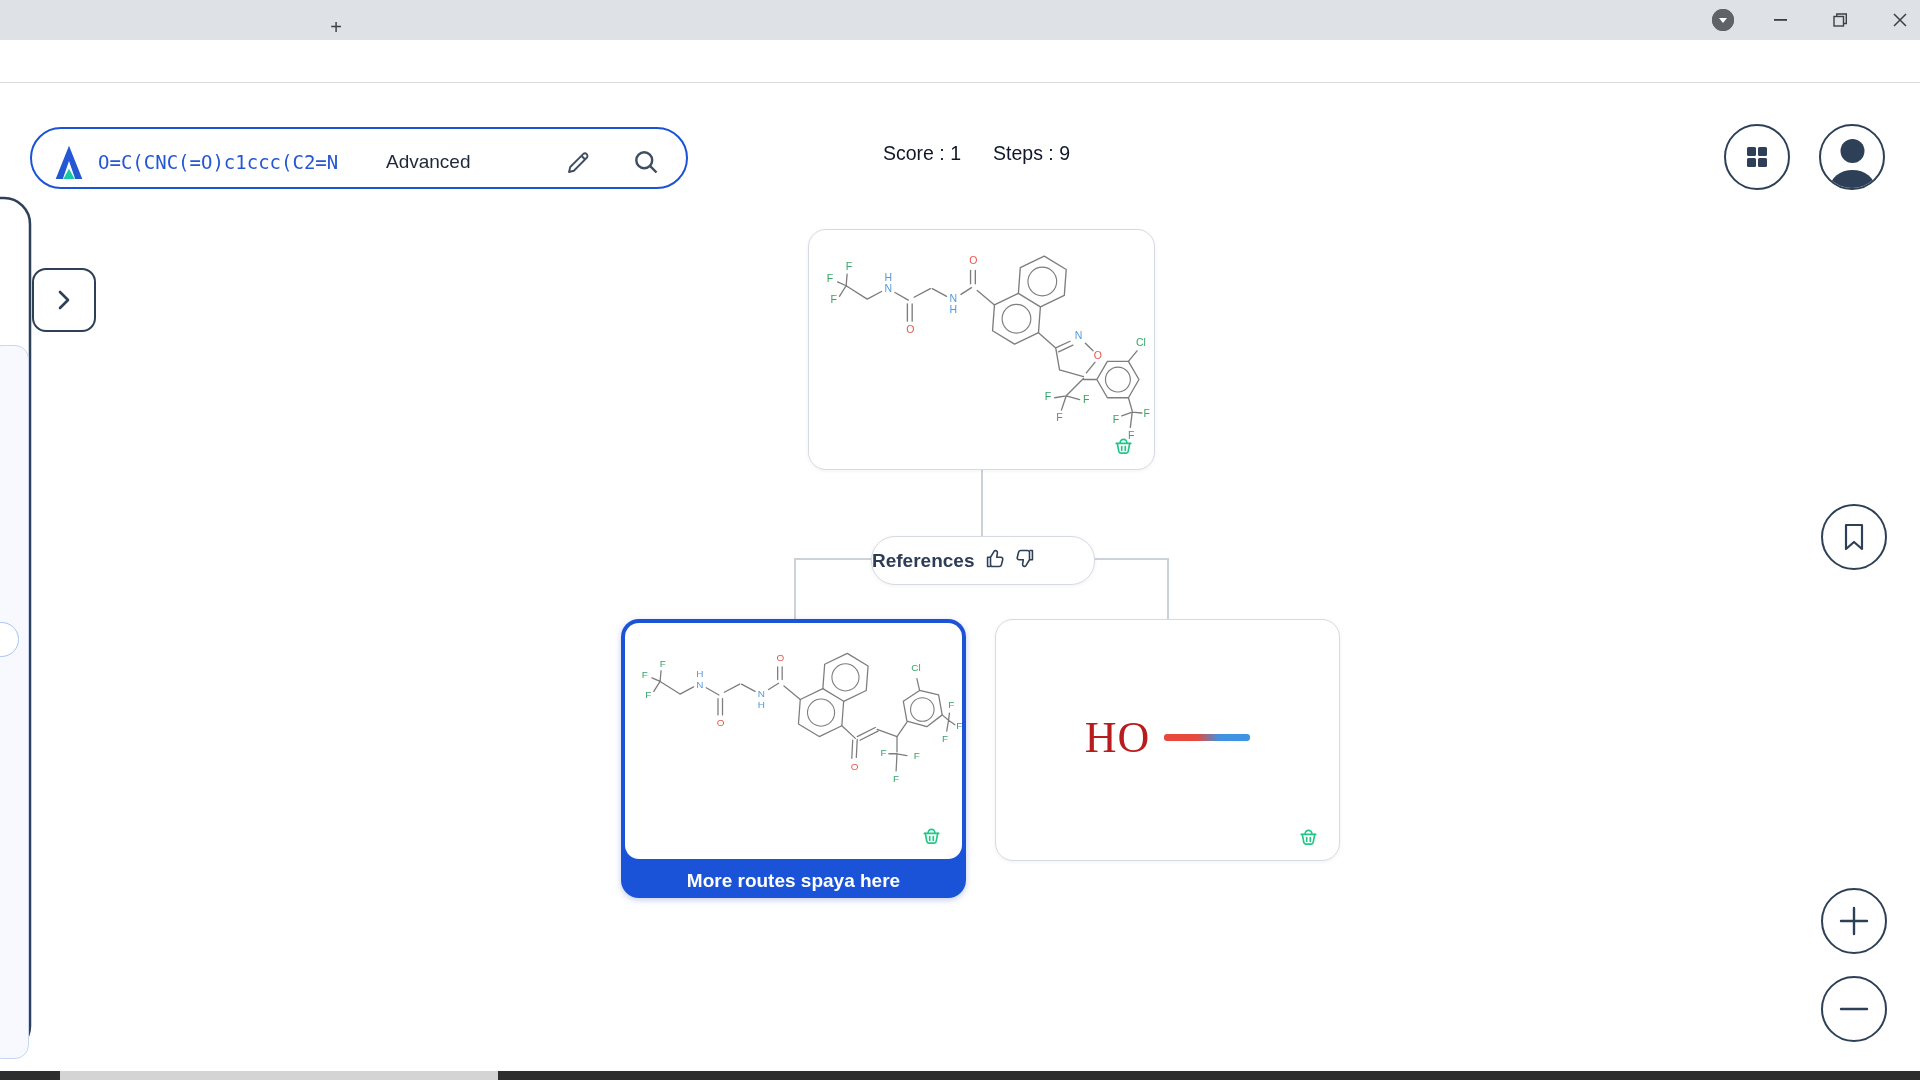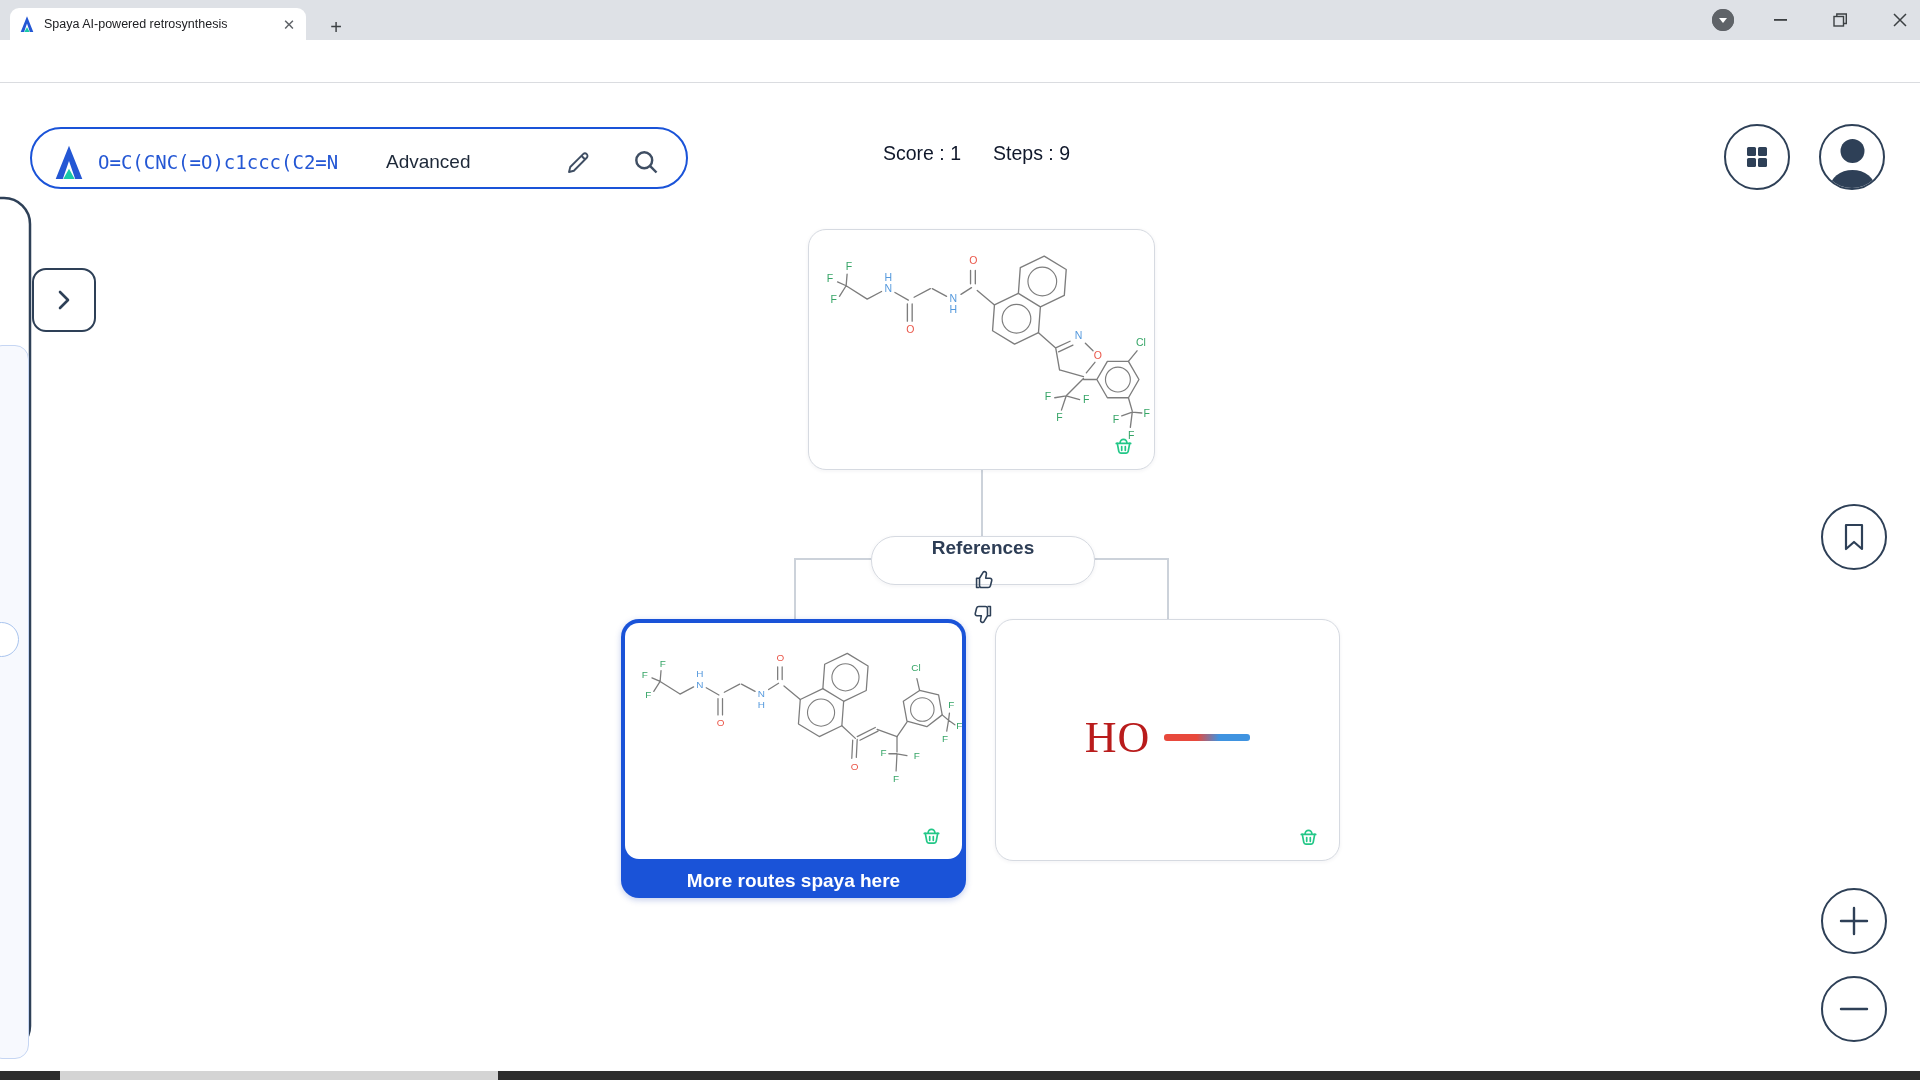--- a/index.html
+++ b/index.html
@@ -55,21 +55,21 @@
   .chevron-btn{position:absolute;left:32px;top:185px;width:64px;height:64px;border:2.5px solid var(--navy);
                border-radius:14px;background:#fff;box-sizing:border-box;display:flex;align-items:center;justify-content:center;}
 
   
   .conn{position:absolute;background:#ccd2da;}
   .card{position:absolute;background:#fff;border:1.5px solid #d6dae1;border-radius:18px;
         box-shadow:0 1px 4px rgba(30,40,70,.06);box-sizing:border-box;}
   .top-card{left:808px;top:146px;width:347px;height:241px;}
   .refs-pill{position:absolute;left:871px;top:453px;width:222px;height:47px;background:#fff;border:1.5px solid #d6dae1;
              border-radius:24px;display:flex;align-items:center;justify-content:flex-start;gap:10px;
-             box-shadow:0 1px 4px rgba(30,40,70,.06);flex-direction:column;}
+             box-shadow:0 1px 4px rgba(30,40,70,.06);}
   .refs-label{font-size:19px;font-weight:600;color:#2d3d55;}
   .left-card{position:absolute;left:621px;top:536px;width:345px;height:279px;background:var(--accent);
              border-radius:18px;box-shadow:0 2px 6px rgba(20,60,180,.25);}
   .left-card-inner{position:absolute;left:4px;top:4px;width:337px;height:236px;background:#fff;border-radius:14px;}
   .more-routes{position:absolute;left:0;bottom:6px;width:100%;text-align:center;color:#fff;
                font-size:19px;font-weight:700;}
   .right-card{left:995px;top:536px;width:345px;height:242px;display:flex;align-items:center;justify-content:center;}
   .ho-nh2{display:flex;align-items:center;gap:14px;margin-top:-6px;}
   .ho{font-size:44px;color:#b91c1c;letter-spacing:1px;font-family:Liberation Serif, serif;}
   .hn-bond{width:86px;height:7px;border-radius:3px;background:linear-gradient(90deg,#e8493c 38%,#3f93e0 64%);}
@@ -84,28 +84,20 @@
   
   .hscroll{position:absolute;left:0;bottom:0;width:1920px;height:9px;background:#2e2e2e;}
   .hscroll-thumb{position:absolute;left:60px;top:0;width:438px;height:9px;background:#d4d4d4;}
 </style>
 </head>
 <body>
 
 <div class="screen">
 
   <div class="titlebar">
-    <div class="tab">
-      <svg width="18" height="18" viewBox="0 0 40 40">
-        <path d="M20 3 L6 38 H13.5 L20 19 L26.5 38 H34 Z" fill="#2457d4"></path>
-        <path d="M20 27 L26 38 H14 Z" fill="#18c9a8"></path>
-      </svg>
-      <span class="tab-title">Spaya AI-powered retrosynthesis</span>
-      <span class="tab-close">✕</span>
-    </div>
     <div class="newtab">+</div>
     <div class="winctl badge-circle">
       <svg width="22" height="22" viewBox="0 0 22 22">
           <circle cx="11" cy="11" r="11" fill="#5f6368"></circle>
           <path d="M7 9 h8 l-4 5 z" fill="#fff"></path>
         </svg>
     </div>
     <div class="winctl ctl-min">
       <svg width="13" height="2" viewBox="0 0 13 2">
           <rect width="13" height="1.8" fill="#3c4043"></rect>

